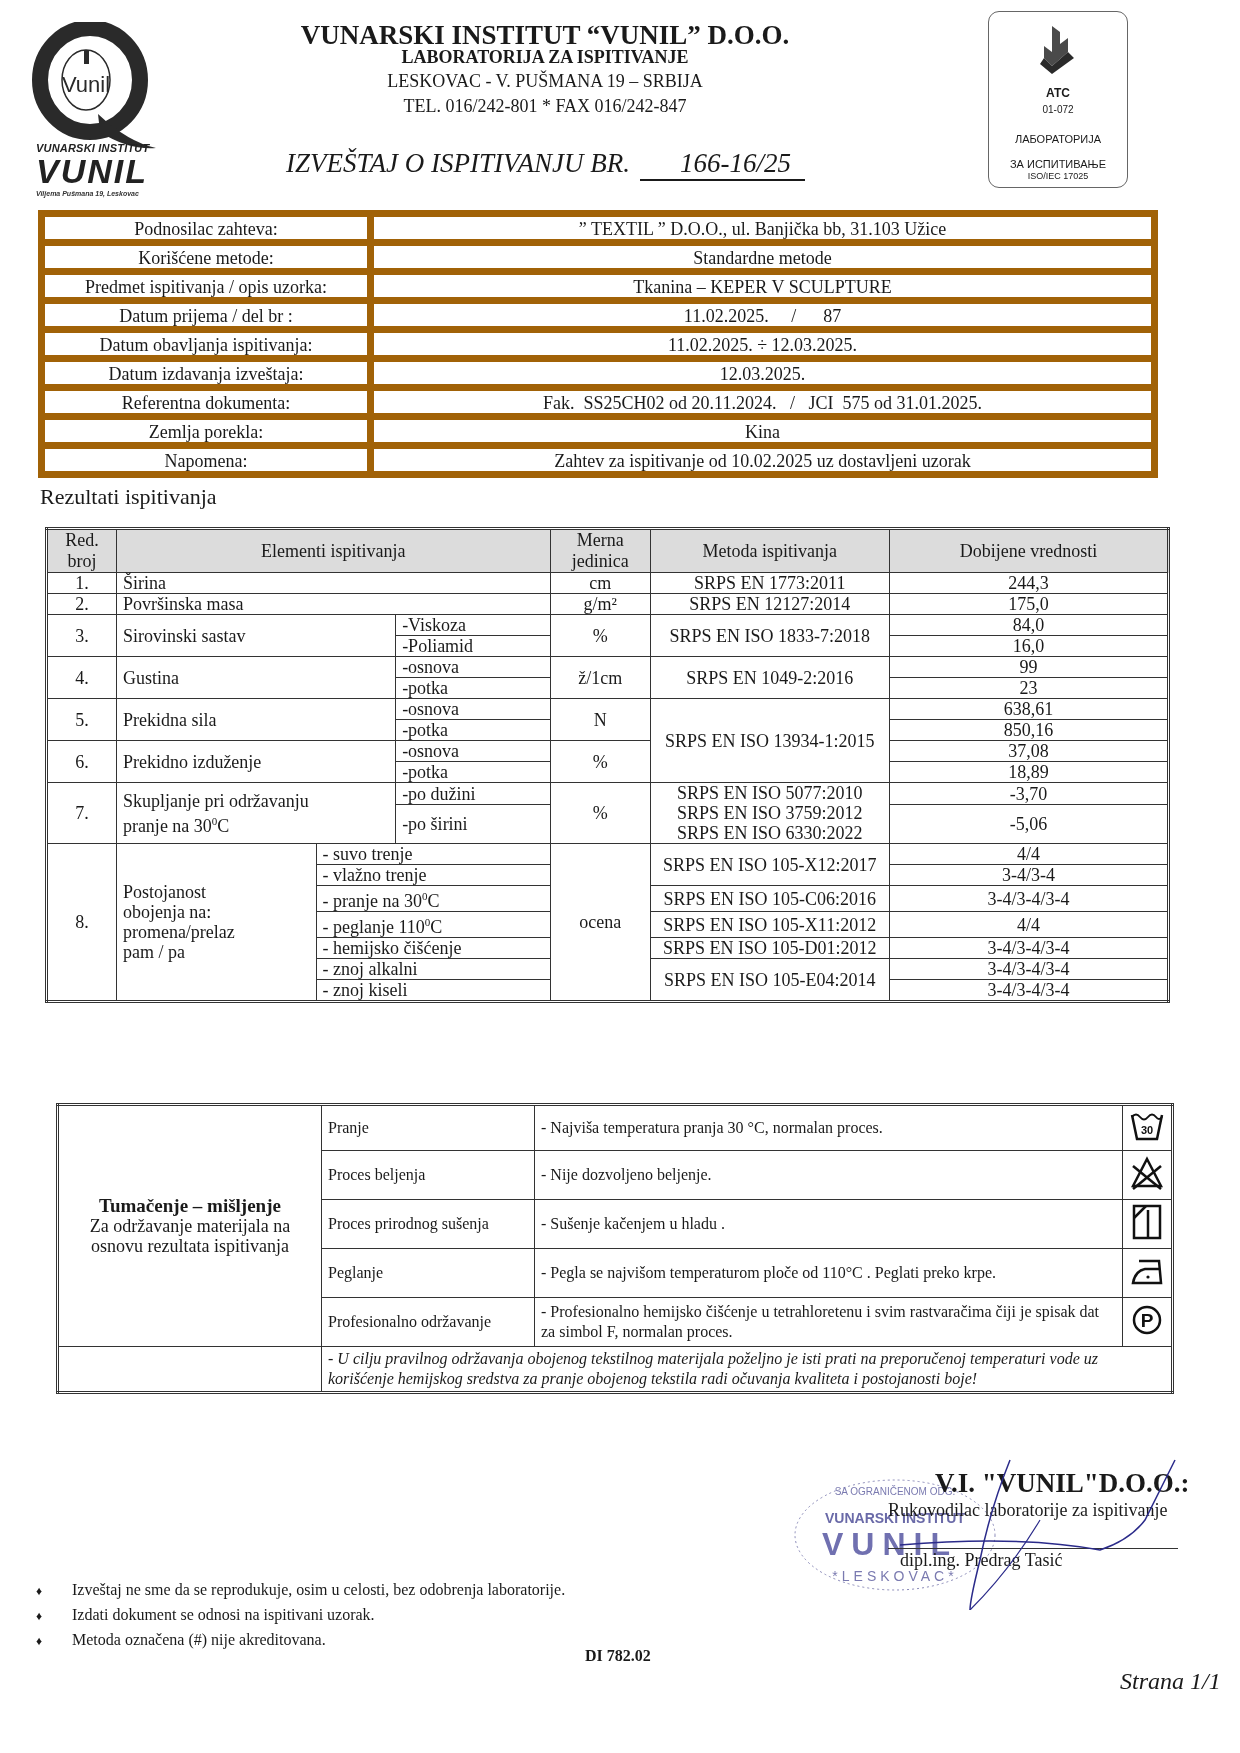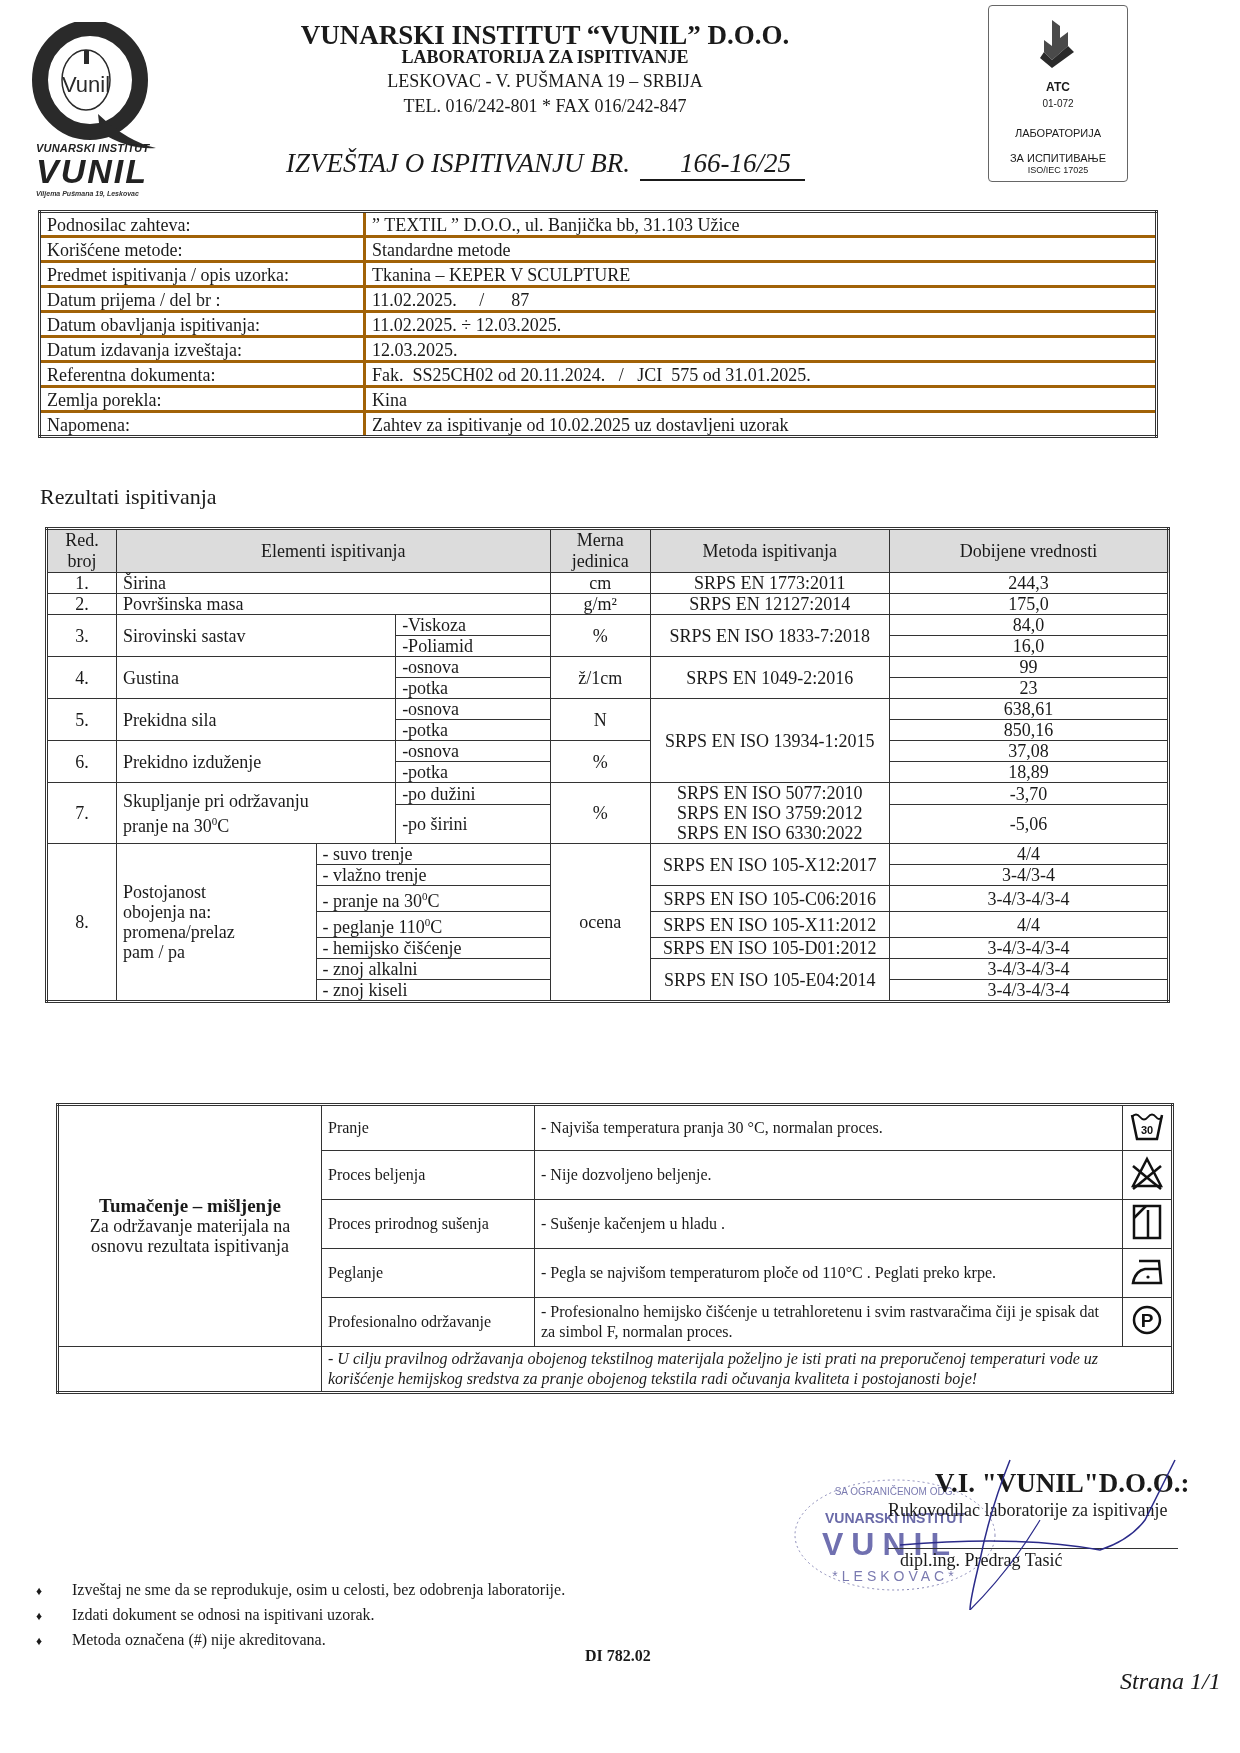--- a/index.html
+++ b/index.html
@@ -15,32 +15,32 @@
   .logo-addr { left:36px; top:190px; font-family:"Liberation Sans", sans-serif; font-style:italic; font-size:7px; color:#333; font-weight:bold; }
 
   .hdr { left:250px; width:590px; text-align:center; }
   .h1 { top:20px; font-size:27px; font-weight:bold; }
   .h2 { top:47px; font-size:18px; font-weight:bold; }
   .h3 { top:71px; font-size:18px; }
   .h4 { top:96px; font-size:18px; }
   .report-title { left:286px; top:148px; font-size:27px; font-weight:normal; font-style:italic; }
   .report-no { display:inline-block; border-bottom:2px solid #1a1a1a; padding:0 14px 0 40px; margin-left:10px; }
 
-  .atc-box { left:988px; top:5px; width:138px; height:175px; border:1px solid #666; border-radius:4px; text-align:center;
+  .atc-box { left:988px; top:11px; width:138px; height:175px; border:1px solid #666; border-radius:11px; text-align:center;
              font-family:"Liberation Sans", sans-serif; }
   .atc-box .atc-logo { margin:14px auto 0; width:40px; height:48px; }
   .atc-box .t1 { font-weight:bold; font-size:12px; margin-top:8px; }
   .atc-box .t2 { font-size:10px; margin-top:4px; }
   .atc-box .t3 { font-size:11px; margin-top:18px; line-height:13px; }
   .atc-box .t4 { font-size:9px; }
 
   
   table { border-collapse:collapse; }
   .info { left:38px; top:210px; width:1120px; border:3px double #333; }
-  .info td { border:3px solid #a16207; font-size:18px; padding:0 6px; height:22px; line-height:20px; vertical-align:bottom; }
+  .info td { border:7px solid #a16207; font-size:18px; padding:0 6px; height:22px; line-height:20px; vertical-align:bottom;text-align:center; }
   .info td.lbl { width:310px; }
 
   .results-title { left:40px; top:484px; font-size:22px; }
 
   
   .res { left:45px; top:527px; width:1125px; border:3px double #333; }
   .res td { border:1px solid #333; font-size:18px; padding:0 6px; line-height:20px; text-align:left; }
   .res .c { text-align:center; }
   .res thead td { background:#dcdcdc; text-align:center; line-height:21px; }
   sup { font-size:11px; }

